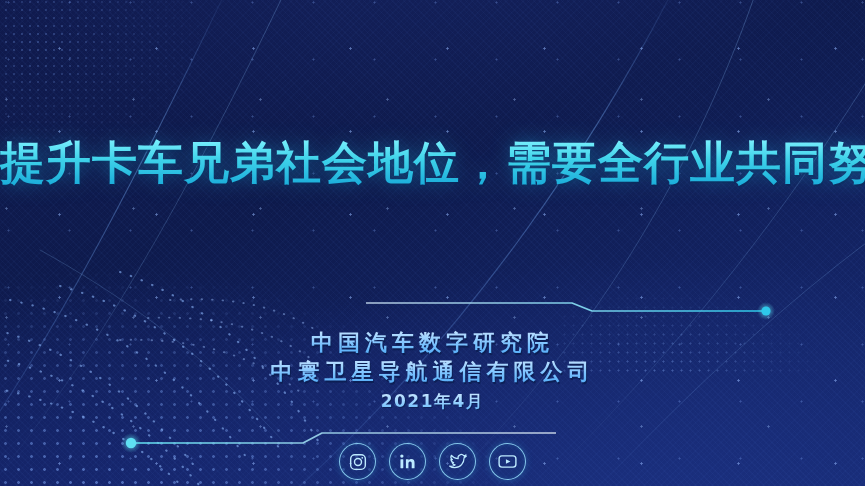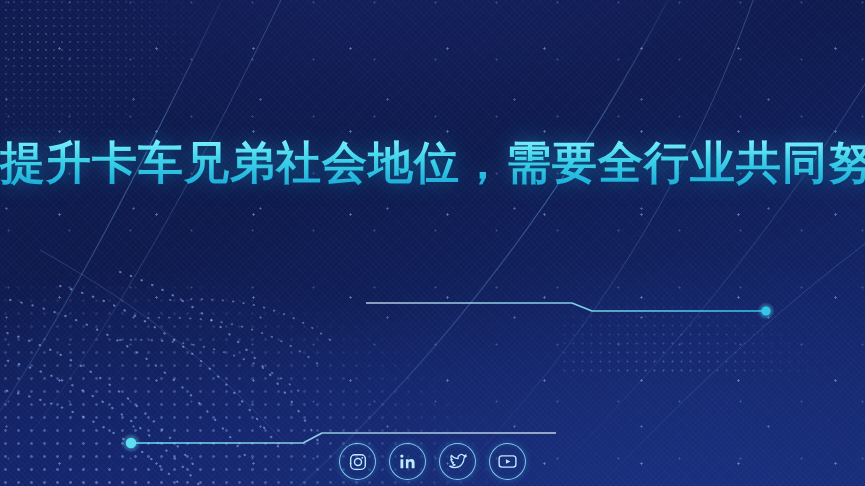--- a/index.html
+++ b/index.html
@@ -256,20 +256,25 @@
       <path d="M 131 443 L 303 443 L 322 433 L 556 433" fill="none" stroke="url(#lg-low)" stroke-width="1.7" stroke-linejoin="round"></path>
       <circle cx="131" cy="443" r="10" fill="url(#glowc)"></circle>
       <circle cx="131" cy="443" r="5.2" fill="#5fe0f2"></circle>
     </g>
   </svg>
 
   <div class="title-wrap">
     <div class="title">提升卡车兄弟社会地位，需要全行业共同努力！</div>
   </div>
 
+  <div class="org-block">
+    <div class="org-line">中国汽车数字研究院</div>
+    <div class="org-line">中寰卫星导航通信有限公司</div>
+    <div class="org-date">2021年4月</div>
+  </div>
 
   <div class="social-row">
 
     <div class="social-btn">
       <svg width="20" height="20" viewBox="0 0 24 24" fill="none" stroke="#bdeaff" stroke-width="1.7" stroke-linecap="round" stroke-linejoin="round">
         <rect x="3.2" y="3.2" width="17.6" height="17.6" rx="5"></rect>
         <circle cx="12" cy="12" r="4.2"></circle>
         <circle cx="17.1" cy="6.9" r="1.05" fill="#bdeaff" stroke="none"></circle>
       </svg>
     </div>

